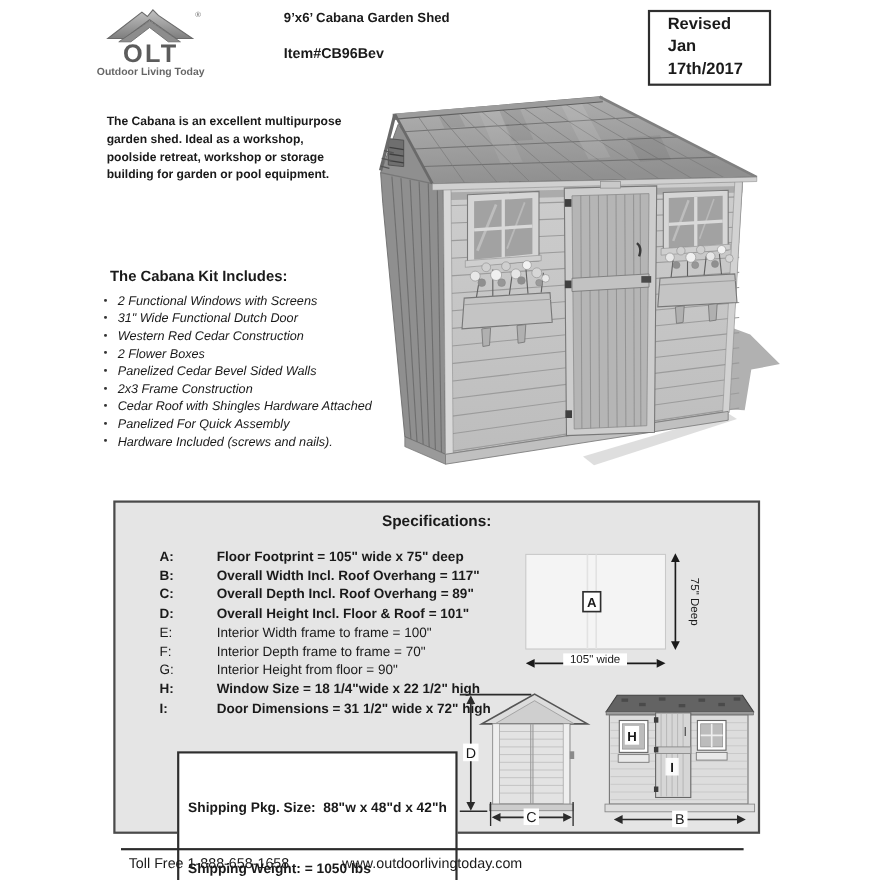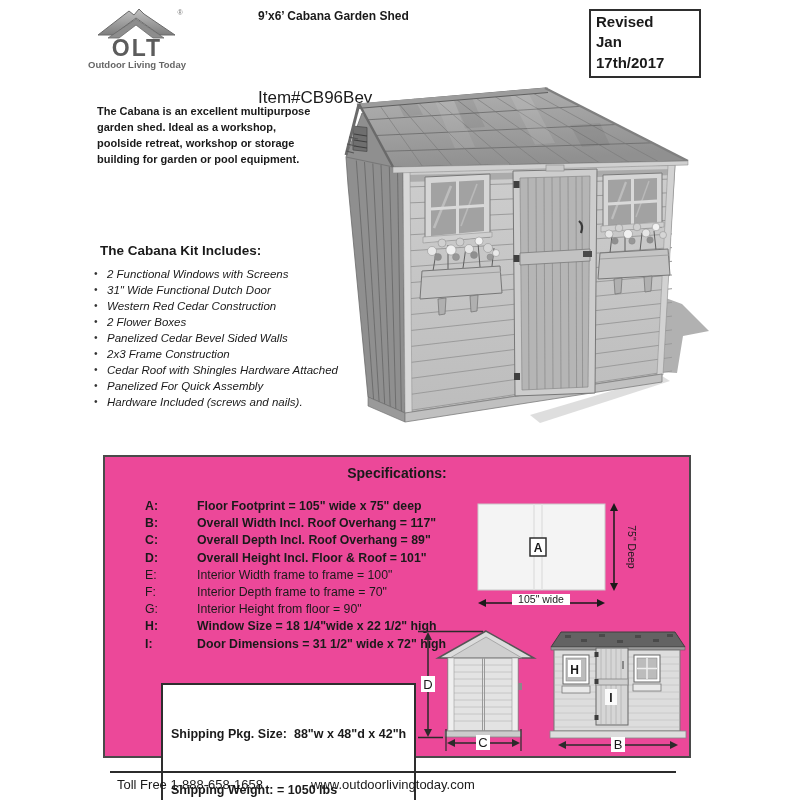--- a/index.html
+++ b/index.html
@@ -5,40 +5,40 @@
   * { margin:0; padding:0; box-sizing:border-box; }
   html,body { background:#fff; }
   #page {
     position:relative; width:800px; height:800px; background:#ffffff;
     font-family:"Liberation Sans", sans-serif; color:#1a1a1a; overflow:hidden;
   }
   .abs { position:absolute; }
 
   
   #title { left:258px; top:9px; font-size:12px; font-weight:bold; }
-  #item  { left:258px; top:41px; font-size:17px; font-weight:normal;margin-top:47px; }
+  #item  { left:258px; top:41px; font-size:13px; font-weight:bold; }
   #revised-box {
     left:589px; top:9px; width:112px; border:2px solid #2e2e2e;
-    padding:1px 5px 3px 5px; font-size:15px; font-weight:bold; line-height:1.35;
+    padding:1px 5px 3px 16px; font-size:15px; font-weight:bold; line-height:1.35;
     background:#fff;
   }
 
   
   #description { left:97px; top:104px; width:245px; font-size:11px; font-weight:bold; line-height:1.45; }
 
   
   #kit-heading { left:100px; top:243px; font-size:13.5px; font-weight:bold; }
   #kit-list { left:94px; top:266px; width:260px; list-style:none; font-size:11.5px; line-height:16px; }
   #kit-list li { padding-left:13px; position:relative;font-style:italic; }
   #kit-list li::before { content:"•"; position:absolute; left:0; top:0; font-size:10px; color:#333; }
 
   
   #spec-box {
     left:103px; top:455px; width:588px; height:303px;
-    border:2px solid #4a4a4a; background:#ec4899;
+    border:2px solid #4a4a4a; background:#e5e5e5;
   }
   #spec-heading { left:0; right:0; top:8px; text-align:center; font-size:14px; font-weight:bold; }
   #spec-rows { left:40px; top:41px; font-size:12.3px; line-height:17.2px; }
   .spec-row { display:flex; }
   .spec-key { width:52px; }
   .spec-row.bold { font-weight:bold; }
   #shipping-box {
     left:56px; top:226px; border:2px solid #2e2e2e; background:#fff;
     padding:2px 8px 3px 8px; font-size:12.5px; font-weight:bold; line-height:1.5;
     white-space:pre;

